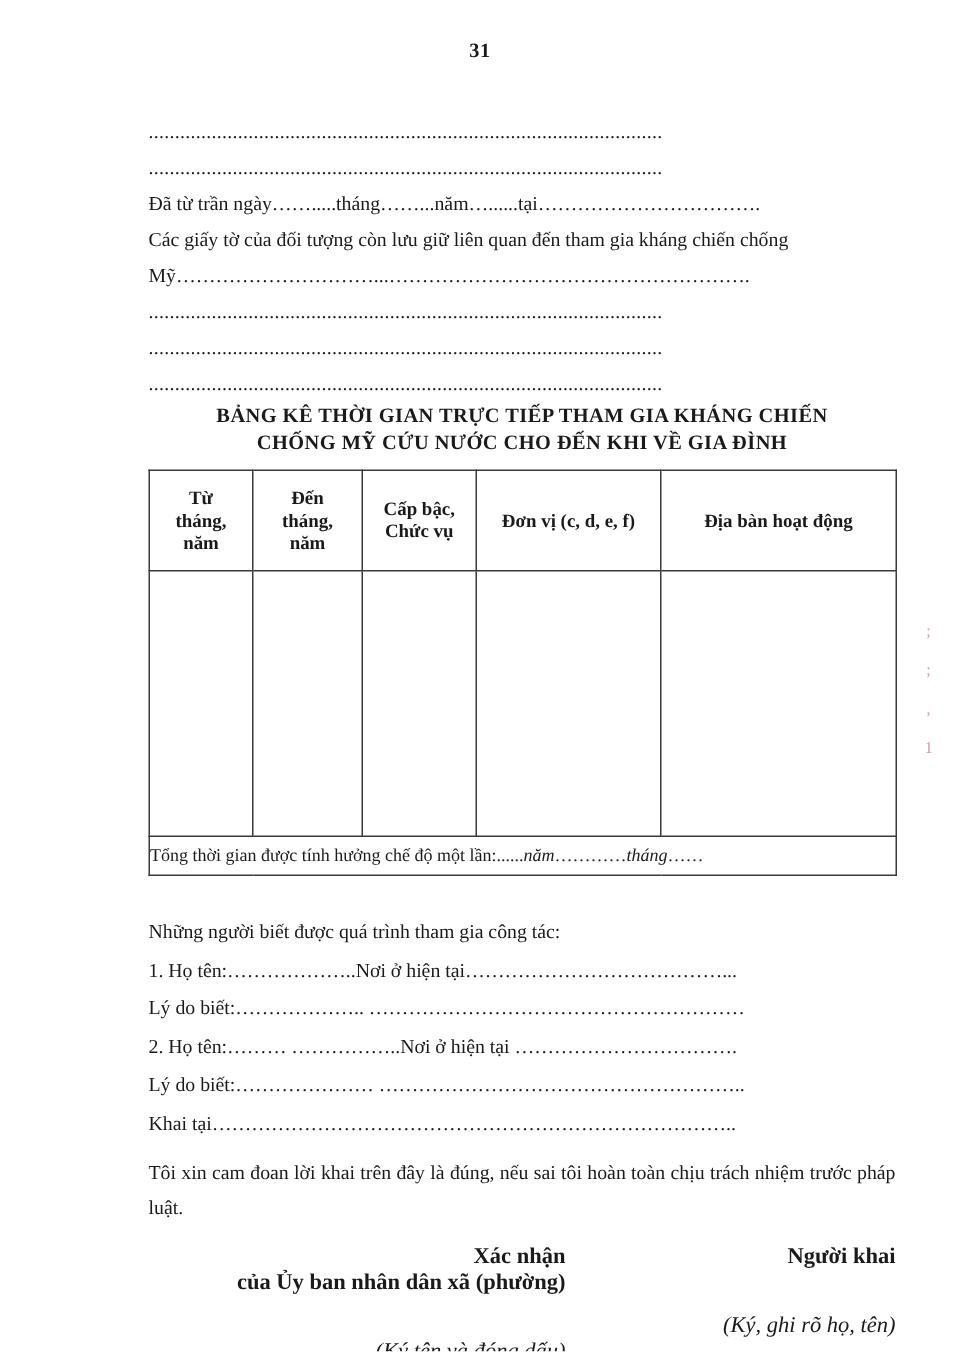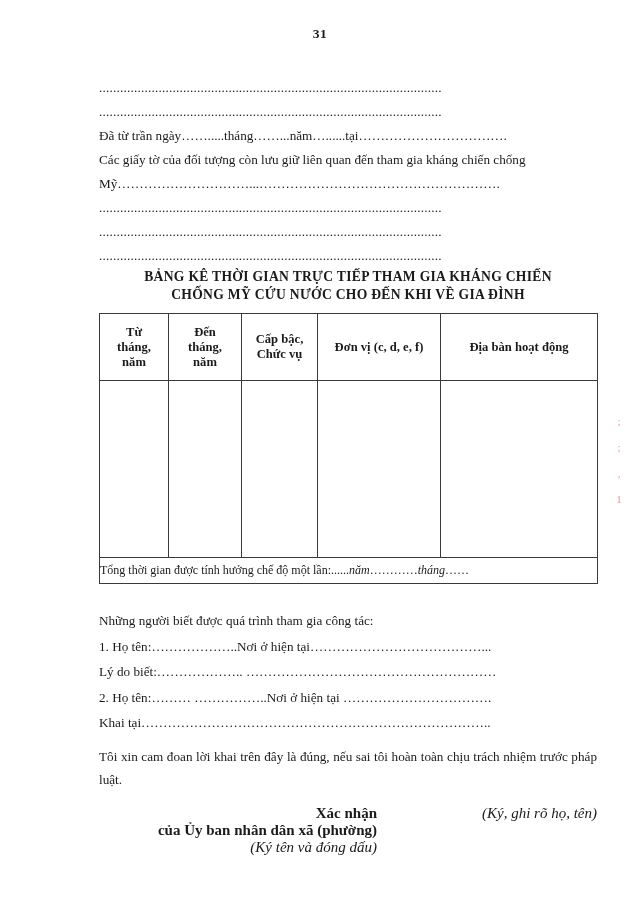--- a/index.html
+++ b/index.html
@@ -112,21 +112,21 @@
     display: flex;
     width: 498px;
   }
   .sign-col {
     flex: 1;
     text-align: right;
     font-size: 15px;
     line-height: 17px;
   }
   .sign-col .b { font-weight: bold; white-space: nowrap; }
-  .sign-col .i { font-style: italic; }
+  .sign-col .i { font-style: italic; margin-top: 29px; }
   .sign-left { flex: 0 0 278px; }
   .sign-right { flex: 0 0 220px; }
 
   .margin-marks {
     position: absolute;
     right: 14px;
     top: 408px;
     width: 14px;
     height: 140px;
     font-size: 11px;
@@ -204,32 +204,34 @@
           <td class="totalcell" colspan="5"><span>Tổng thời gian được tính hưởng chế độ một lần:</span><span>......</span><i>năm</i><span>…………</span><i>tháng</i><span>……</span></td>
         </tr>
       </tbody>
     </table>
 
     <div class="after-table">
       <div class="textline">Những người biết được quá trình tham gia công tác:</div>
       <div class="textline">1. Họ tên:………………..Nơi ở hiện tại…………………………………...</div>
       <div class="textline">Lý do biết:……………….. …………………………………………………</div>
       <div class="textline">2. Họ tên:……… ……………..Nơi ở hiện tại …………………………….</div>
+      <div class="textline">Lý do biết:………………… ………………………………………………..</div>
       <div class="textline">Khai tại……………………………………………………………………..</div>
     </div>
 
     <div class="justified commit">Tôi xin cam đoan lời khai trên đây là đúng, nếu sai tôi hoàn toàn chịu trách nhiệm trước pháp luật.</div>
 
     <div class="sign-row">
       <div class="sign-col sign-left">
         <div class="b">Xác nhận</div>
         <div class="b">của Ủy ban nhân dân xã (phường)</div>
         <div class="i">(Ký tên và đóng dấu)</div>
       </div>
       <div class="sign-col sign-right">
+        <div class="b">Người khai</div>
         <div class="i">(Ký, ghi rõ họ, tên)</div>
       </div>
     </div>
 
   </div>
 
   <div class="margin-marks">
     <div>;</div>
     <div>;</div>
     <div>,</div>

